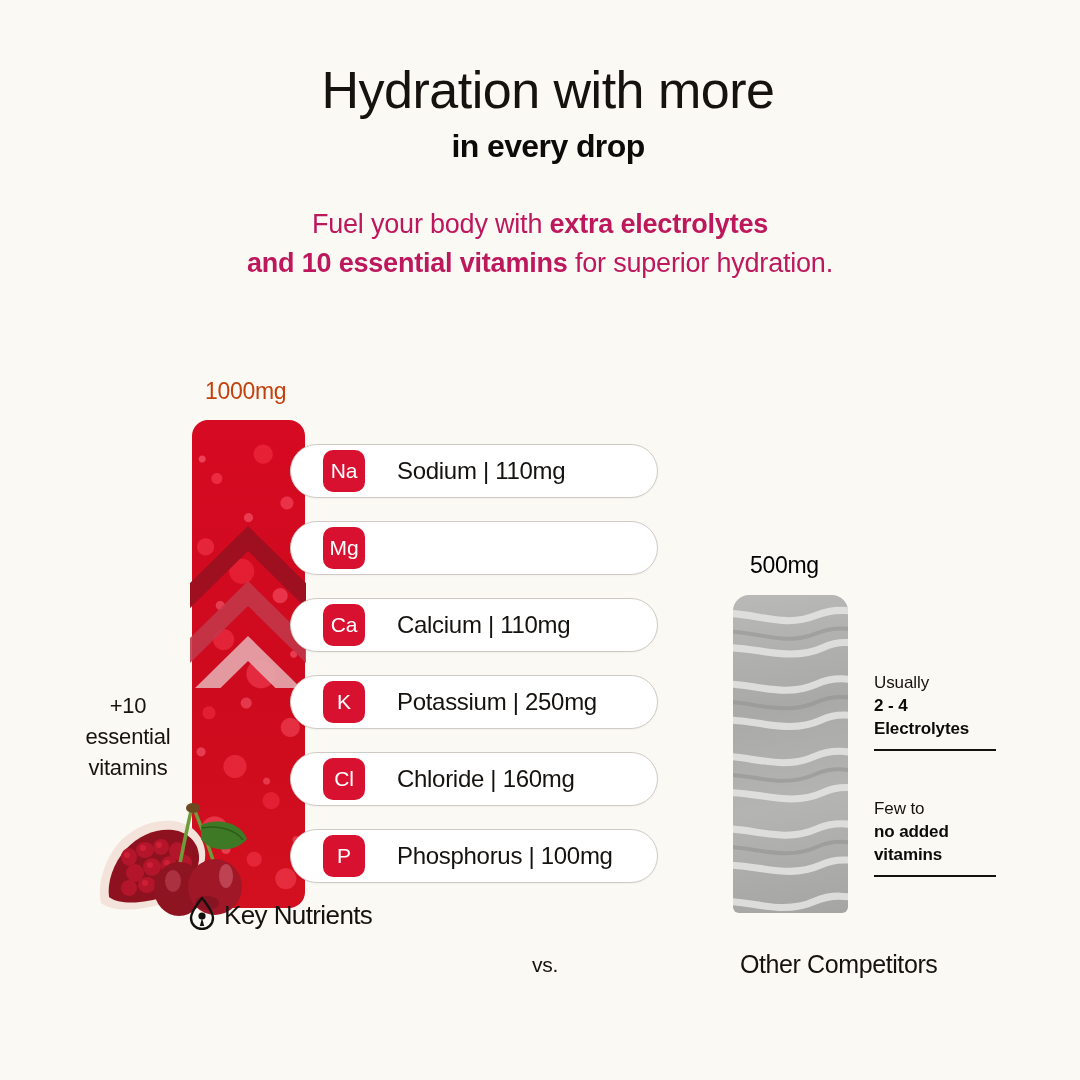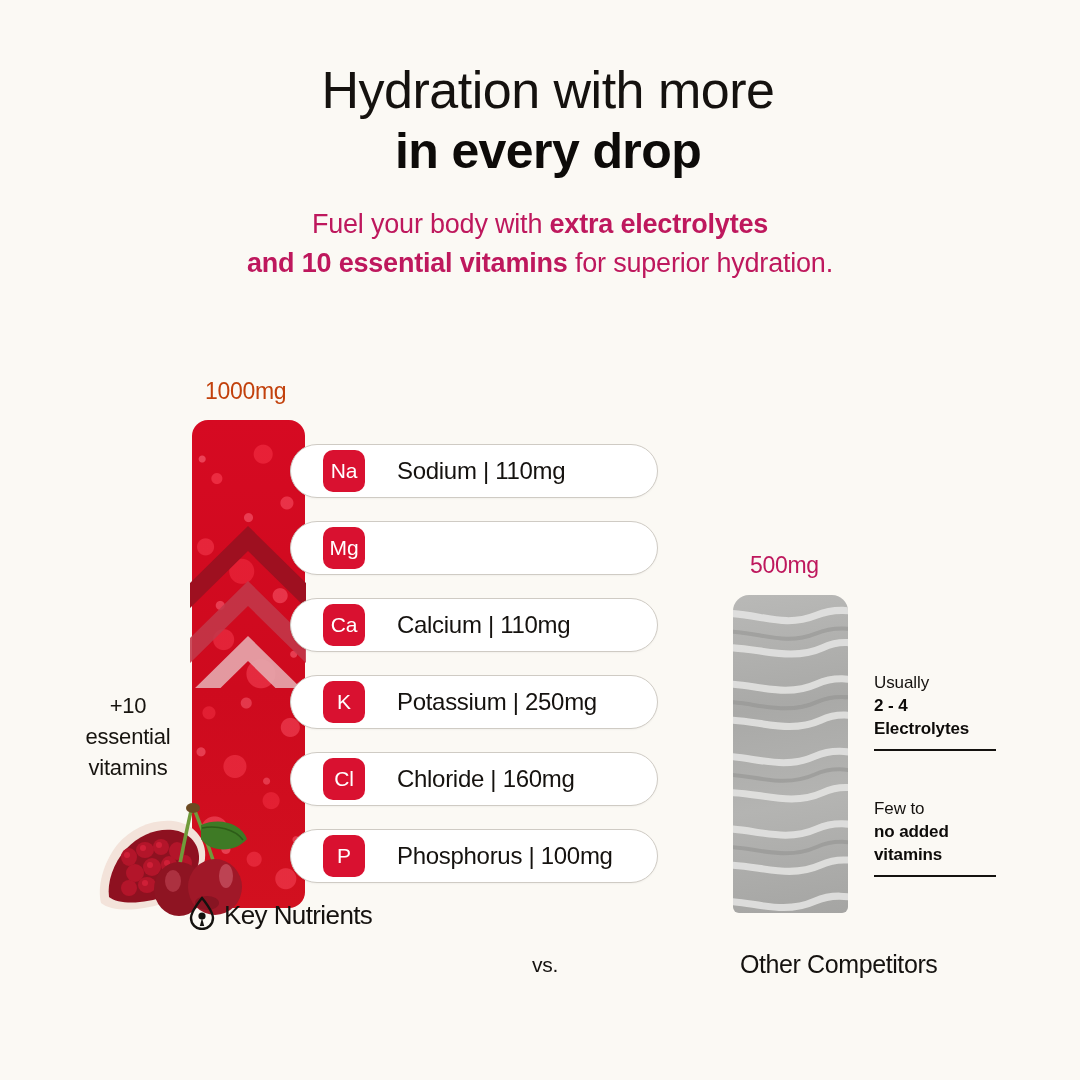--- a/index.html
+++ b/index.html
@@ -16,22 +16,22 @@
   
   .headline {
     position:absolute; left:16px; right:0; top:60px;
     text-align:center;
   }
   .headline .line1 {
     font-size:52px; font-weight:300; letter-spacing:-0.5px;
     line-height:1.18; color:#15120F;
   }
   .headline .line2 {
-    font-size:50px; font-weight:700; letter-spacing:-0.6px;
-    line-height:1.2; color:#0D0B09; 
+    font-size:32px; font-weight:700; letter-spacing:-0.6px;
+    line-height:1.2; color:#0D0B09; margin-top:6px;
   }
   .subhead {
     position:absolute; left:0; right:0; top:205px;
     text-align:center; font-size:27px; font-weight:300;
     line-height:1.45; color:#be185d; letter-spacing:-0.2px;
   }
   .subhead b { font-weight:700; }
 
   
   .mg-label-left {
@@ -106,21 +106,21 @@
     letter-spacing:-0.2px; flex:none;
   }
   .pill .ptext {
     margin-left:32px; font-size:24px; font-weight:300;
     color:#15120F; letter-spacing:-0.3px; white-space:nowrap;
   }
 
   
   .mg-label-right {
     position:absolute; left:750px; top:552px;
-    font-size:23px; font-weight:400; color:#be185d; letter-spacing:-0.3px;
+    font-size:23px; font-weight:400; color:#000000; letter-spacing:-0.3px;
   }
   .gray-bar {
     position:absolute; left:733px; top:595px;
     width:115px; height:318px;
     border-radius:16px 16px 6px 6px;
     overflow:hidden;
     background:linear-gradient(170deg,#B9B9B7 0%,#A9A9A7 35%,#B4B4B2 65%,#A5A5A3 100%);
   }
   .gray-bar .ripples { position:absolute; inset:-20%; }
 

